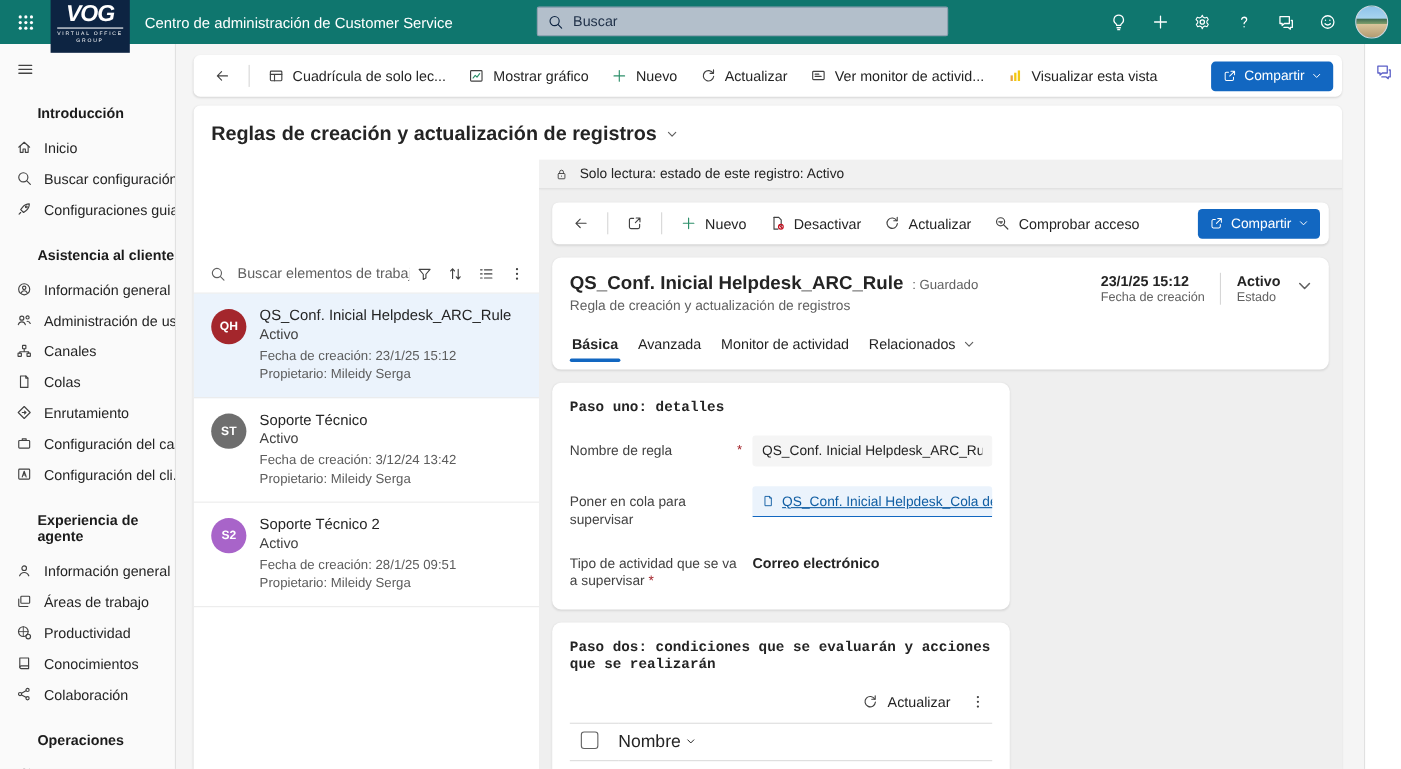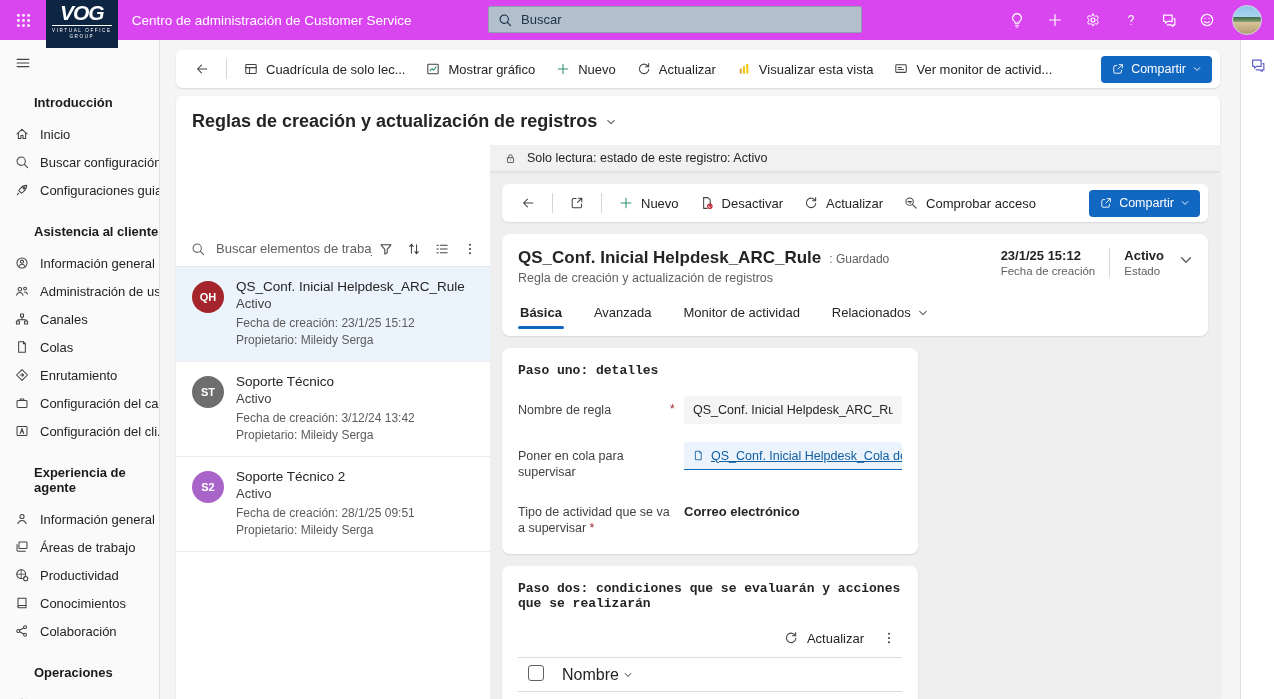--- a/index.html
+++ b/index.html
@@ -2,21 +2,21 @@
 <html><head>
 <meta charset="utf-8">
 <style>
   * { margin:0; padding:0; box-sizing:border-box; }
   html,body { width:1274px; height:699px; overflow:hidden; background:#f5f5f5;
     font-family:"Liberation Sans","DejaVu Sans",sans-serif; font-size:13px; color:#242424; }
   .ic { display:inline-flex; align-items:center; justify-content:center; flex:none; }
   .ic svg { width:16px; height:16px; }
 
   
-  .topbar { position:relative; height:40px; background:#d946ef; display:flex; align-items:center; color:#fff; z-index:20; }
+  .topbar { position:relative; height:40px; background:#0f766e; display:flex; align-items:center; color:#fff; z-index:20; }
   .waffle { width:46px; height:40px; display:flex; align-items:center; justify-content:center; cursor:pointer; }
   .waffle svg { width:17px; height:17px; }
   .logo-box { height:48px; min-width:66px; background:#0d2442; display:flex; flex-direction:column; align-items:center; justify-content:flex-start; padding:2px 6px 3px; margin-top:8px; }
   .logo-main { font-size:21px; font-weight:bold; font-style:italic; letter-spacing:-1px; line-height:22px; }
   .logo-sub { font-size:4.6px; letter-spacing:1.6px; line-height:6px; white-space:nowrap; border-top:1px solid #fff; padding-top:2px; margin-top:1px; }
   .logo-sub2 { font-size:4.6px; letter-spacing:1.6px; line-height:6px; }
   .top-title { margin-left:14px; font-size:13.5px; }
   .top-search { position:absolute; left:488px; top:6px; width:374px; height:27px; background:#b3bfcb; border:1px solid #8fa0b1; border-radius:2px; display:flex; align-items:center; padding:0 8px; color:#0d2442; }
   .top-search input { border:none; outline:none; background:transparent; color:#0d2442; font-size:13px; width:100%; margin-left:8px; font-family:inherit; }
   .top-search input::placeholder { color:#21324a; opacity:1; }
@@ -85,21 +85,21 @@
   .rec-title-row { display:flex; align-items:baseline; gap:8px; }
   .rec-title { font-size:17px; font-weight:bold; color:#242424; }
   .rec-saved { font-size:12px; color:#616161; }
   .rec-subtitle { font-size:12.5px; color:#616161; margin-top:3px; }
   .rec-meta { position:absolute; right:44px; top:14px; display:flex; gap:14px; }
   .meta-block { text-align:left; }
   .meta-val { font-size:13px; font-weight:bold; color:#242424; }
   .meta-lbl { font-size:11.5px; color:#616161; margin-top:2px; }
   .meta-sep { width:1px; background:#d6d6d6; }
   .rec-chev { position:absolute; right:14px; top:18px; color:#616161; cursor:pointer; }
-  .tabs { display:flex; gap:28px; margin-top:14px; }
+  .tabs { display:flex; gap:14px; margin-top:14px; }
   .tab { padding:6px 2px 9px; cursor:pointer; color:#242424; position:relative; }
   .tab.active { font-weight:bold; }
   .tab.active::after { content:""; position:absolute; left:0; right:0; bottom:0; height:3px; border-radius:3px; background:#1267c1; }
   .tab-rel { display:flex; align-items:center; gap:6px; }
 
   .form-card { margin-top:12px; width:416px; background:#fff; border-radius:8px; box-shadow:0 1px 2px rgba(0,0,0,.1); padding:15px 16px 18px; }
   .form-card h3 { font-size:13px; font-weight:bold; color:#242424;font-family:Liberation Mono, monospace; }
   .f-row { display:flex; margin-top:18px; }
   .f-label { width:152px; font-size:12.5px; color:#424242; padding-top:6px; line-height:16px; flex:none; }
   .f-req { color:#a4262c; width:14px; padding-top:6px; font-size:12px; flex:none; }
@@ -428,37 +428,37 @@
             <svg viewBox="0 0 20 20" fill="none" stroke="currentColor" stroke-width="1.3" stroke-linecap="round" stroke-linejoin="round">
               <path d="M15.3 7A5.9 5.9 0 1 0 16 10.4"></path>
               <path d="M15.8 3.2v3.9h-3.9"></path>
             </svg>
           </span>
           <span>Actualizar</span>
         </div>
       <div class="cmd-btn">
           <span class="ic">
             <svg viewBox="0 0 20 20" fill="none" stroke="currentColor" stroke-width="1.3" stroke-linecap="round" stroke-linejoin="round">
+              <rect x="3.5" y="4.8" width="13" height="9.4" rx="1"></rect>
+              <path d="M6.3 8h4.2M6.3 10.6h6.8"></path>
+            </svg>
+          </span>
+          <span>Ver monitor de activid...</span>
+        </div>
+      <div class="cmd-btn">
+          <span class="ic">
+            <svg viewBox="0 0 20 20" fill="none" stroke="currentColor" stroke-width="1.3" stroke-linecap="round" stroke-linejoin="round">
               <g stroke="none">
                 <rect x="4.6" y="9.4" width="2.6" height="6.4" fill="#E8A33D"></rect>
                 <rect x="8.7" y="6.4" width="2.6" height="9.4" fill="#F2C811"></rect>
                 <rect x="12.8" y="3.8" width="2.6" height="12" fill="#F2C811"></rect>
               </g>
             </svg>
           </span>
           <span>Visualizar esta vista</span>
-        </div>
-      <div class="cmd-btn">
-          <span class="ic">
-            <svg viewBox="0 0 20 20" fill="none" stroke="currentColor" stroke-width="1.3" stroke-linecap="round" stroke-linejoin="round">
-              <rect x="3.5" y="4.8" width="13" height="9.4" rx="1"></rect>
-              <path d="M6.3 8h4.2M6.3 10.6h6.8"></path>
-            </svg>
-          </span>
-          <span>Ver monitor de activid...</span>
         </div>
       <div class="share-btn">
         <span class="ic">
             <svg viewBox="0 0 20 20" fill="none" stroke="currentColor" stroke-width="1.3" stroke-linecap="round" stroke-linejoin="round">
               <path d="M8.3 5.2H5.7A1.7 1.7 0 0 0 4 6.9v7.4A1.7 1.7 0 0 0 5.7 16h7.4a1.7 1.7 0 0 0 1.7-1.7v-2.6"></path>
               <path d="M11.5 3.8h4.7v4.7M16 4l-6.2 6.2"></path>
             </svg>
           </span>
         <span>Compartir</span>
         <span class="ic share-chev">

